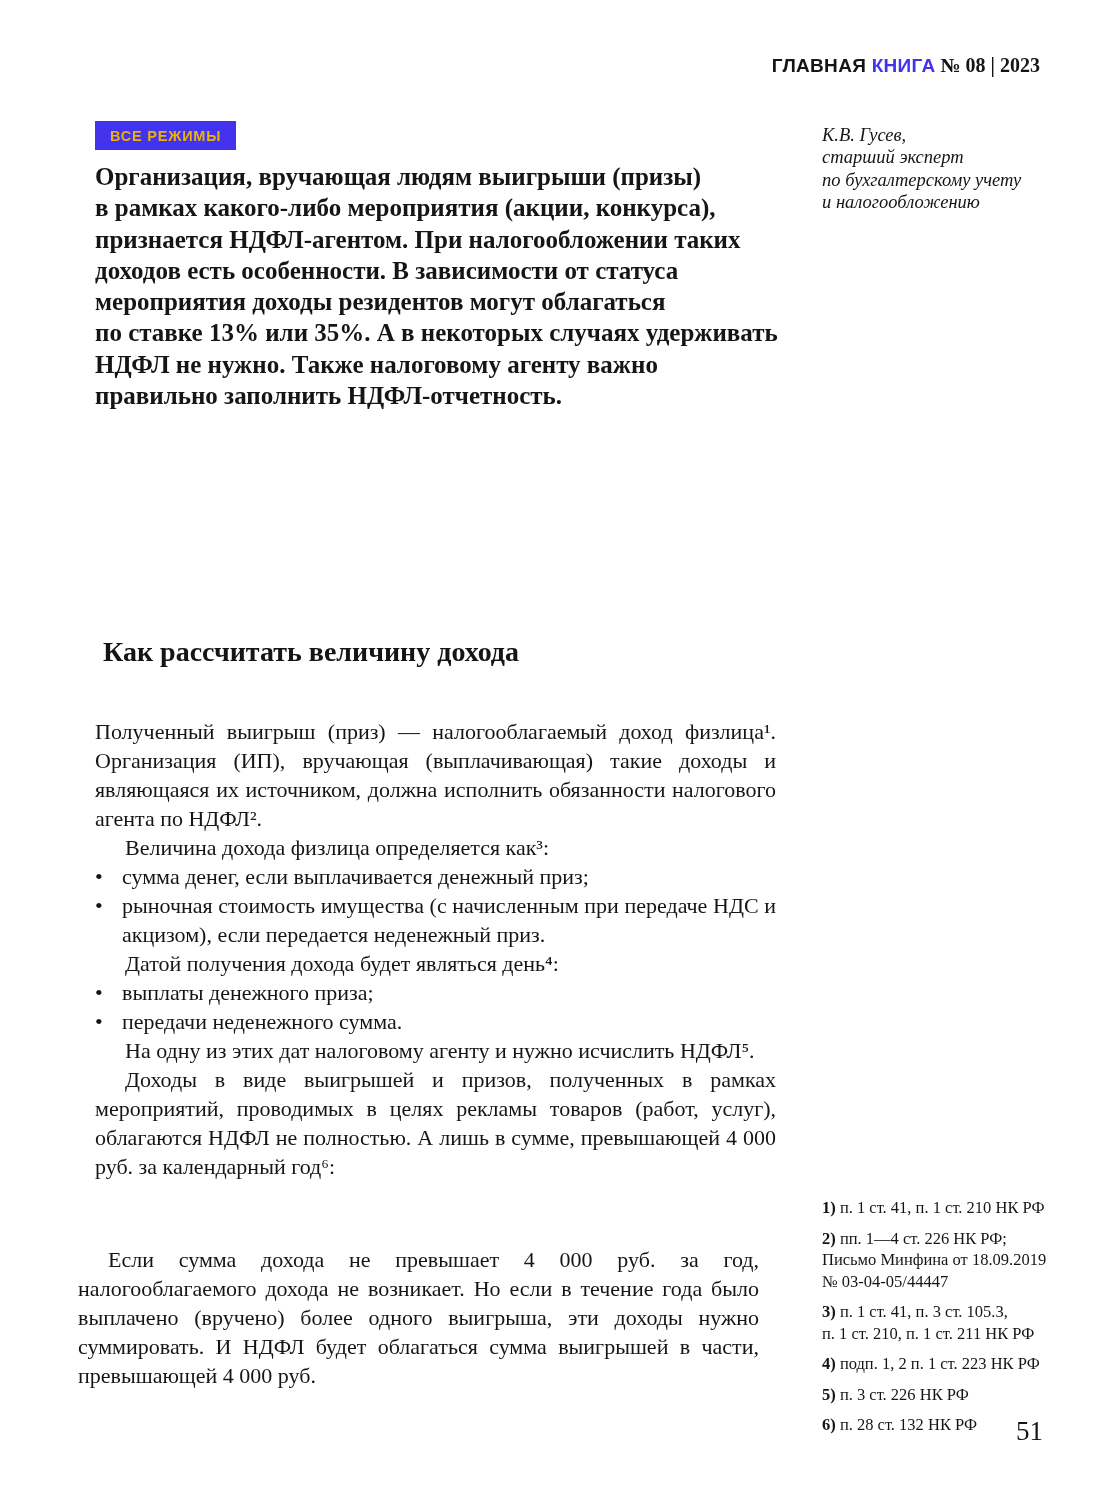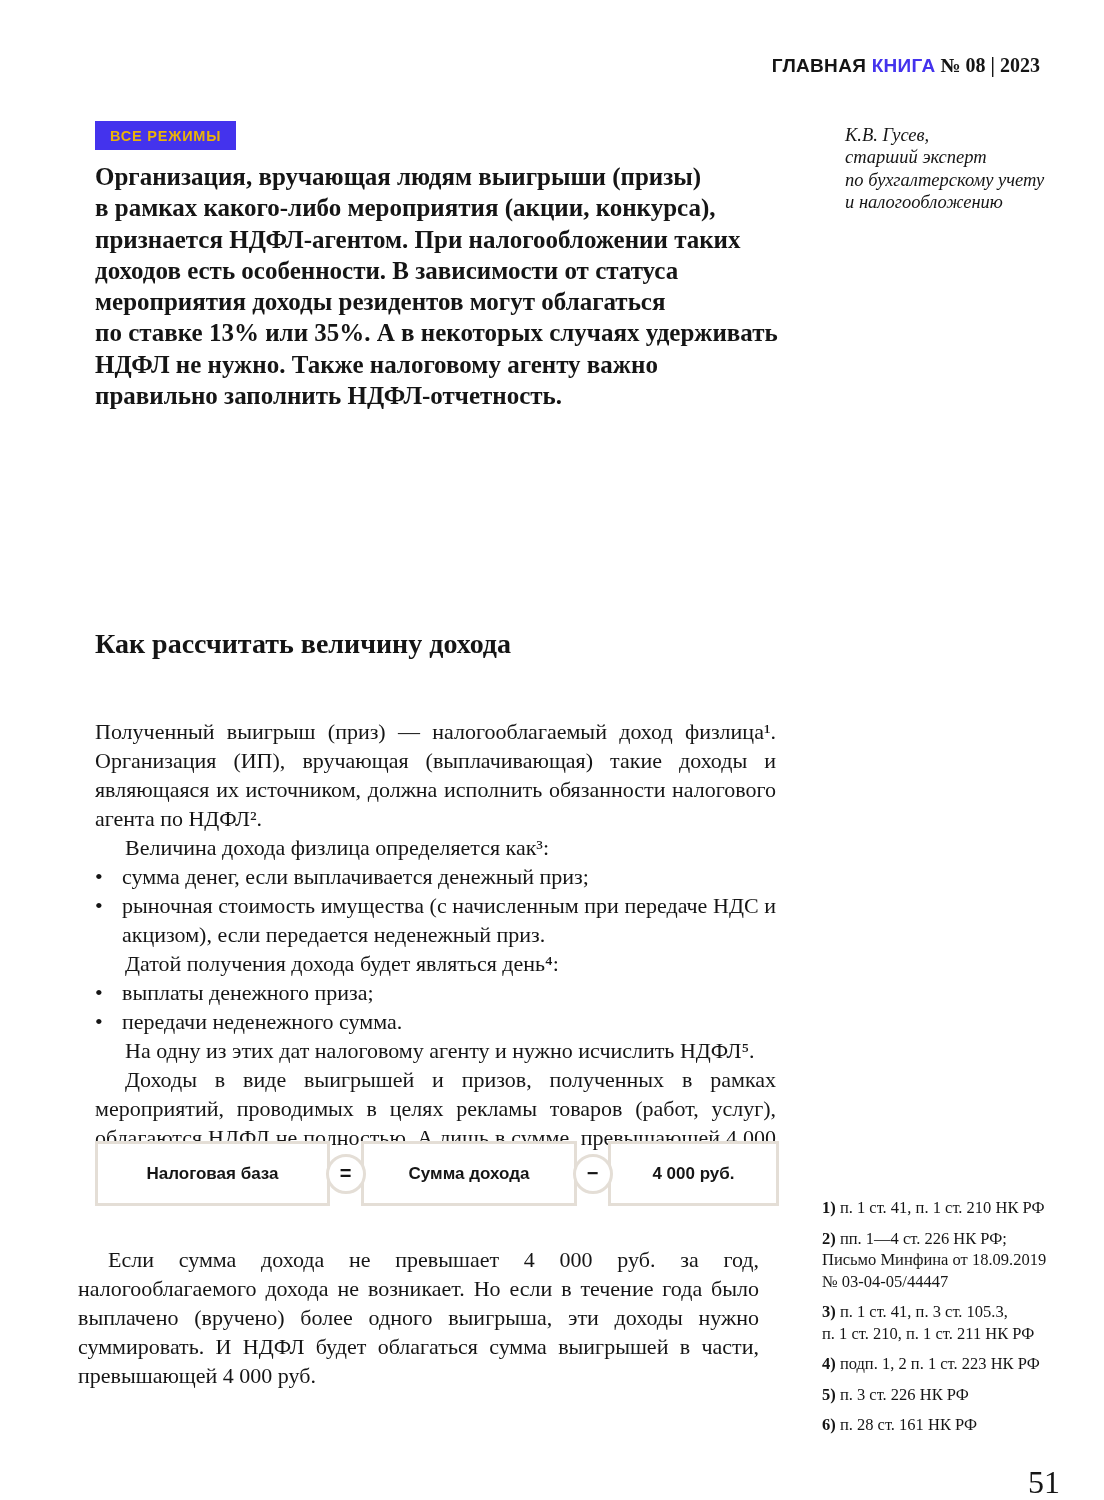--- a/index.html
+++ b/index.html
@@ -22,21 +22,21 @@
     font-family:"Liberation Sans","DejaVu Sans",sans-serif;font-weight:bold;
     font-size:14.5px;letter-spacing:.8px;padding:7px 15px 6px;
   }
   
   .lede{
     position:absolute;top:161px;left:95px;width:720px;
     font-weight:bold;font-size:25px;line-height:31.3px;white-space:pre-line;
   }
   
   .author{
-    position:absolute;top:124px;left:845px;width:232px;
+    position:absolute;top:124px;left:822px;width:232px;
     font-style:italic;font-size:18.5px;line-height:22.3px;
   }
   .author .roles{white-space:pre-line;}
   
   .title{
     position:absolute;top:410px;left:92px;width:880px;
     font-weight:bold;font-size:50px;line-height:52.5px;letter-spacing:-.5px;
     white-space:pre-line;
   }
   
@@ -73,21 +73,21 @@
     position:absolute;top:1245px;left:78px;width:681px;
     font-size:22px;line-height:29px;text-align:justify;text-indent:30px;
     hyphens:auto;overflow-wrap:break-word;
   }
   
   .footnotes{position:absolute;top:1197px;left:822px;width:232px;font-size:16.5px;line-height:21.5px;}
   .fn{margin-bottom:9px;}
   .fn .num{font-weight:bold;}
   .fn .txt{white-space:pre-line;}
   
-  .page-num{position:absolute;top:1464px;left:1016px;font-size:32px;margin-left:12px;}
+  .page-num{position:absolute;top:1416px;left:1016px;font-size:27px;}
 </style>
 </head>
 <body>
 
 <div class="page">
 
   <div class="masthead"><span>ГЛАВНАЯ </span><span class="accent">КНИГА</span><span class="issue"> № 08 | 2023</span></div>
 
   <div class="badge">ВСЕ РЕЖИМЫ</div>
 
@@ -101,21 +101,21 @@
   <div class="lede">Организация, вручающая людям выигрыши (призы)
 в рамках какого-либо мероприятия (акции, конкурса),
 признается НДФЛ-агентом. При налогообложении таких
 доходов есть особенности. В зависимости от статуса
 мероприятия доходы резидентов могут облагаться
 по ставке 13% или 35%. А в некоторых случаях удерживать
 НДФЛ не нужно. Также налоговому агенту важно
 правильно заполнить НДФЛ-отчетность.</div>
 
 
-  <h2 class="h2" style="margin:0;text-align:right;">Как рассчитать величину дохода</h2>
+  <h2 class="h2" style="margin:8px;text-align:right;">Как рассчитать величину дохода</h2>
 
   <div class="body-col">
     <div class="p">Полученный выигрыш (приз) — налогооблагаемый доход физлица¹. Организация (ИП), вручающая (выплачивающая) такие доходы и являющаяся их источником, должна исполнить обязанности налогового агента по НДФЛ².</div>
     <div class="p ind">Величина дохода физлица определяется как³:</div>
     <div class="li">
       <span class="bullet">•</span>
       <span class="txt">сумма денег, если выплачивается денежный приз;</span>
     </div>
     <div class="li">
       <span class="bullet">•</span>
@@ -127,27 +127,20 @@
       <span class="txt">выплаты денежного приза;</span>
     </div>
     <div class="li">
       <span class="bullet">•</span>
       <span class="txt">передачи неденежного сумма.</span>
     </div>
     <div class="p ind">На одну из этих дат налоговому агенту и нужно исчислить НДФЛ⁵.</div>
     <div class="p ind">Доходы в виде выигрышей и призов, полученных в рамках мероприятий, проводимых в целях рекламы товаров (работ, услуг), облагаются НДФЛ не полностью. А лишь в сумме, превышающей 4 000 руб. за календарный год⁶:</div>
   </div>
 
-  <div class="formula">
-    <div class="f-box b1">Налоговая база</div>
-    <div class="f-op">=</div>
-    <div class="f-box b2">Сумма дохода</div>
-    <div class="f-op">−</div>
-    <div class="f-box b3">4 000 руб.</div>
-  </div>
 
   <div class="closing">Если сумма дохода не превышает 4 000 руб. за год, налогооблагаемого дохода не возникает. Но если в течение года было выплачено (вручено) более одного выигрыша, эти доходы нужно суммировать. И НДФЛ будет облагаться сумма выигрышей в части, превышающей 4 000 руб.</div>
 
   <div class="footnotes">
     <div class="fn">
       <span class="num">1)</span>
       <span class="txt">п. 1 ст. 41, п. 1 ст. 210 НК РФ</span>
     </div>
     <div class="fn">
       <span class="num">2)</span>
@@ -163,19 +156,19 @@
     <div class="fn">
       <span class="num">4)</span>
       <span class="txt">подп. 1, 2 п. 1 ст. 223 НК РФ</span>
     </div>
     <div class="fn">
       <span class="num">5)</span>
       <span class="txt">п. 3 ст. 226 НК РФ</span>
     </div>
     <div class="fn">
       <span class="num">6)</span>
-      <span class="txt">п. 28 ст. 161 НК РФ</span>
+      <span class="txt">п. 28 ст. 132 НК РФ</span>
     </div>
   </div>
 
   <div class="page-num">51</div>
 
 </div>
 
 </body></html>

